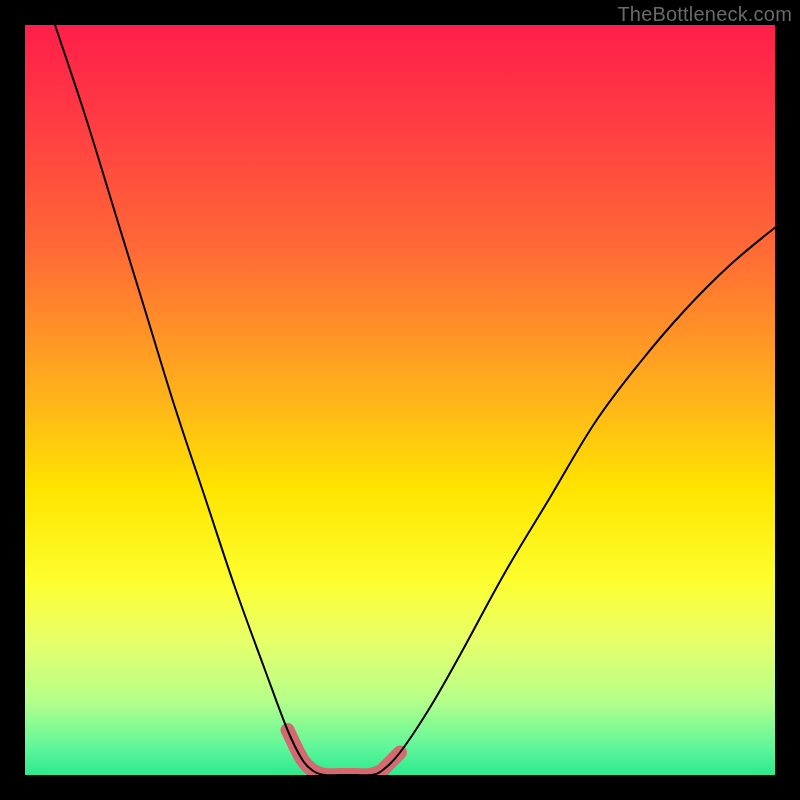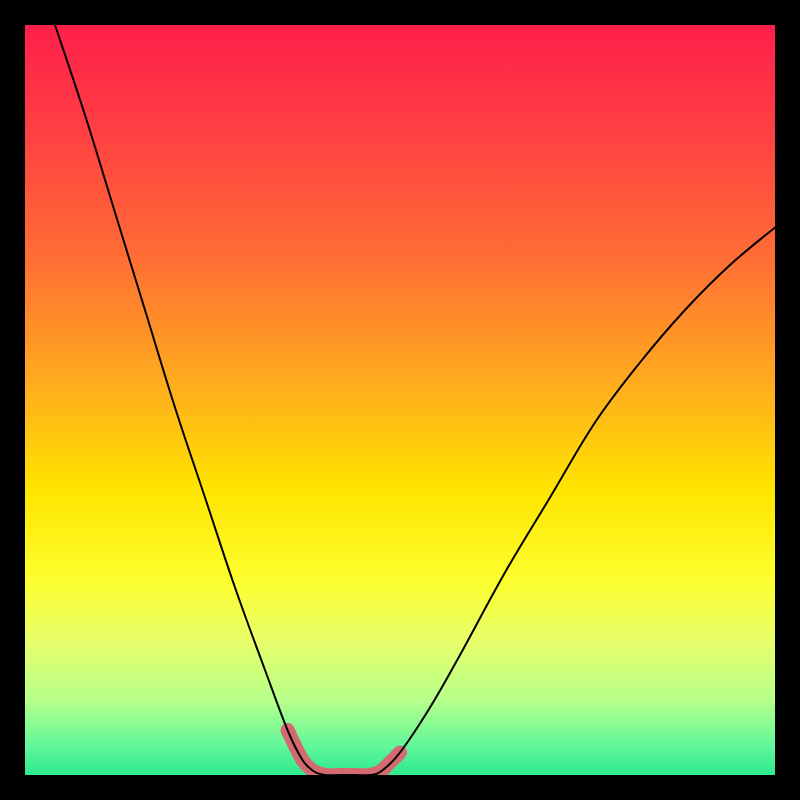--- a/index.html
+++ b/index.html
@@ -62,14 +62,15 @@
       <rect x="0" y="0" width="750" height="750" fill="url(#bg)"></rect>
     </svg>
 
     <svg class="curve-layer" viewBox="0 0 750 750" preserveAspectRatio="none">
       <path id="highlight-path" fill="none" stroke-linecap="round" stroke-linejoin="round" d="M 262.50 705.00 C 265.20 710.40, 272.77 727.58, 277.50 735.00 C 282.23 742.42, 286.73 744.23, 288.75 746.25 C 290.77 748.27, 286.73 745.58, 288.75 746.25 C 290.77 746.92, 295.27 749.33, 300.00 750.00 C 304.73 750.67, 309.60 750.00, 315.00 750.00 C 320.40 750.00, 324.60 750.00, 330.00 750.00 C 335.40 750.00, 340.27 750.67, 345.00 750.00 C 349.73 749.33, 354.23 746.92, 356.25 746.25 C 358.27 745.58, 352.88 749.63, 356.25 746.25 C 359.63 742.88, 371.63 730.88, 375.00 727.50" stroke="#d46a6f" stroke-width="14"></path>
       <path id="curve-path" fill="none" stroke-linecap="round" stroke-linejoin="round" d="M 30.00 0.00 C 35.40 16.20, 49.20 56.25, 60.00 90.00 C 70.80 123.75, 79.20 152.40, 90.00 187.50 C 100.80 222.60, 109.20 249.90, 120.00 285.00 C 130.80 320.10, 139.20 348.75, 150.00 382.50 C 160.80 416.25, 169.20 440.10, 180.00 472.50 C 190.80 504.90, 199.20 531.45, 210.00 562.50 C 220.80 593.55, 230.55 619.35, 240.00 645.00 C 249.45 670.65, 255.75 688.80, 262.50 705.00 C 269.25 721.20, 272.77 727.58, 277.50 735.00 C 282.23 742.42, 284.70 743.55, 288.75 746.25 C 292.80 748.95, 295.27 749.33, 300.00 750.00 C 304.73 750.67, 309.60 750.00, 315.00 750.00 C 320.40 750.00, 324.60 750.00, 330.00 750.00 C 335.40 750.00, 340.27 750.67, 345.00 750.00 C 349.73 749.33, 350.85 750.30, 356.25 746.25 C 361.65 742.20, 366.23 738.98, 375.00 727.50 C 383.77 716.02, 394.20 700.05, 405.00 682.50 C 415.80 664.95, 421.50 654.30, 435.00 630.00 C 448.50 605.70, 463.80 575.85, 480.00 547.50 C 496.20 519.15, 508.80 499.50, 525.00 472.50 C 541.20 445.50, 553.80 421.80, 570.00 397.50 C 586.20 373.20, 598.80 357.75, 615.00 337.50 C 631.20 317.25, 643.80 302.55, 660.00 285.00 C 676.20 267.45, 688.80 254.85, 705.00 240.00 C 721.20 225.15, 741.90 209.25, 750.00 202.50" stroke="#000000" stroke-width="2"></path>
     </svg>
 
   </div>
 
+  <div class="watermark">TheBottleneck.com</div>
 
 </div>
 
 </body></html>

